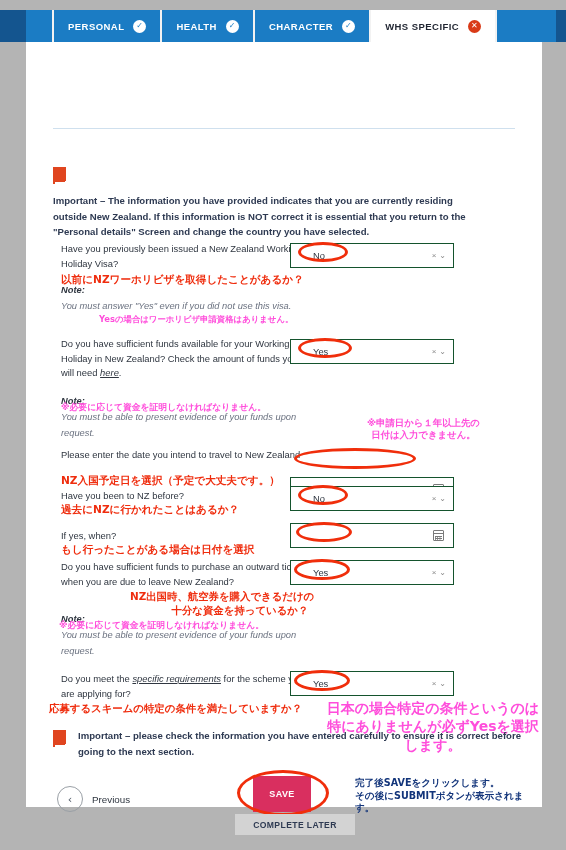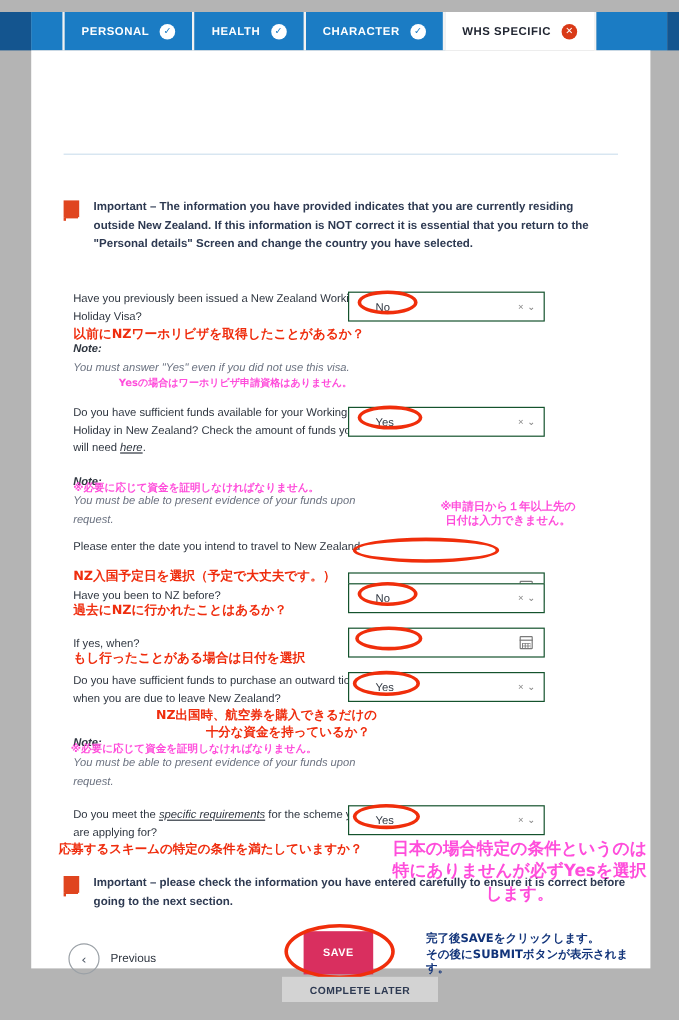--- a/index.html
+++ b/index.html
@@ -193,21 +193,21 @@
     </div>
 
     <div class="tab-tail"></div>
     <div class="tab-far"></div>
   </div>
 
   <div class="card">
 
     <div class="title-rule"></div>
 
-    <div class="notice" style="left:27px; top:123px; width:445px;">
+    <div class="notice" style="left:27px; top:123px; width:445px;flex-direction:column;">
       <span class="flag"></span>
       <span class="notice-text">Important – The information you have provided indicates that you are currently residing outside New Zealand. If this information is NOT correct it is essential that you return to the "Personal details" Screen and change the country you have selected.</span>
     </div>
 
     <div class="qtext" style="left:35px; top:200px;">Have you previously been issued a New Zealand Working Holiday Visa?</div>
     <div class="jp red" style="left:35px; top:231px; font-size:10.6px;">以前にNZワーホリビザを取得したことがあるか？</div>
     <div class="note-label" style="position:absolute; left:35px; top:243px;">Note:</div>
     <div class="note-body" style="position:absolute; left:35px; top:257px; width:240px;">You must answer "Yes" even if you did not use this visa.</div>
     <div class="jp pink" style="left:73px; top:272px; font-size:8.4px;">Yesの場合はワーホリビザ申請資格はありません。</div>
 
@@ -307,19 +307,19 @@
     </div>
 
     <div class="prev" style="left:31px; top:744px;">
       <span class="prev-circle">‹</span>
       <span class="prev-label">Previous</span>
     </div>
 
     <div class="btn-save" style="left:227px; top:734px; width:58px; height:36px;">SAVE</div>
     <div class="ell" style="left:211px; top:728px; width:92px; height:46px;"></div>
 
-    <div class="btn-later" style="left:209px; top:772px; width:130px; height:21px;">COMPLETE LATER</div>
+    <div class="btn-later" style="left:209px; top:772px; width:120px; height:21px;">COMPLETE LATER</div>
 
     <div class="jp blue" style="left:329px; top:735px; font-size:9.6px;">完了後SAVEをクリックします。
 その後にSUBMITボタンが表示されます。</div>
 
   </div>
 </div>
 
 </body></html>

